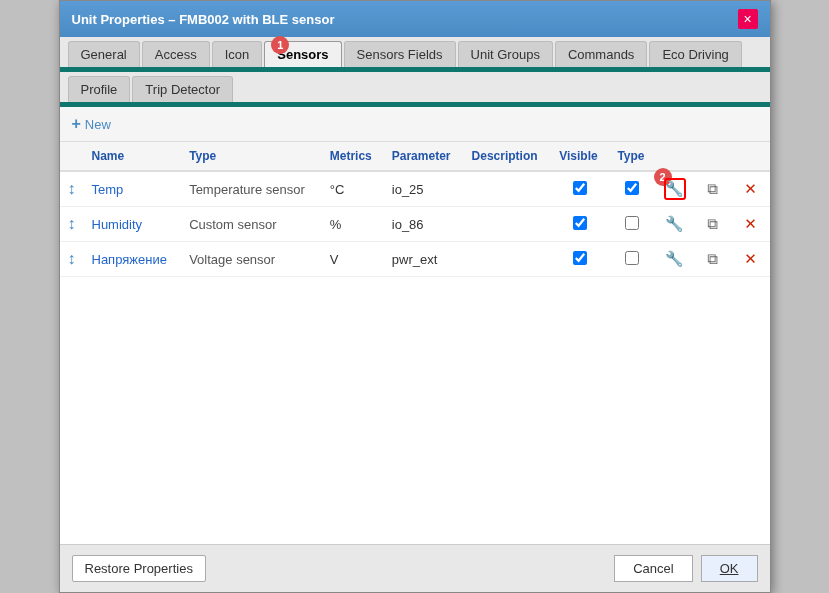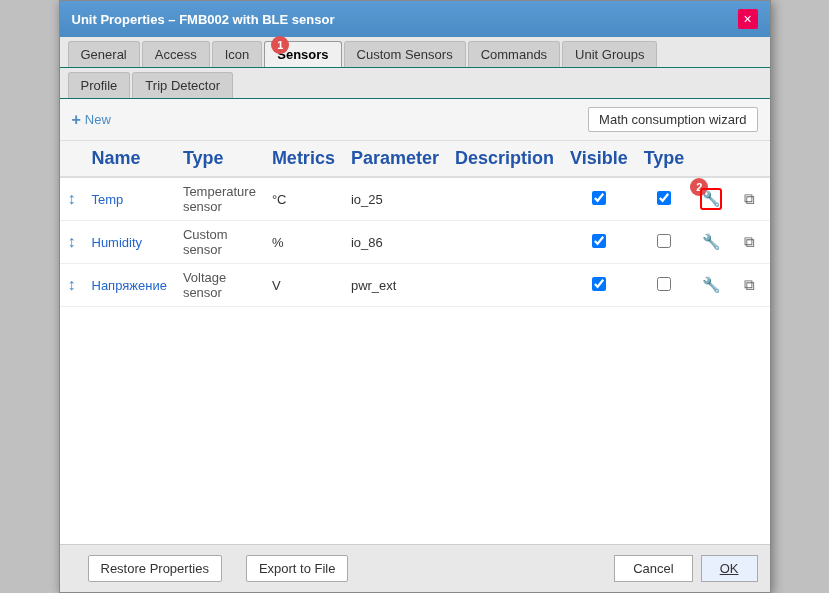--- a/index.html
+++ b/index.html
@@ -1,46 +1,46 @@
 <!DOCTYPE html>
 <html><head>
   <meta charset="utf-8">
   <style>
     * { box-sizing: border-box; margin: 0; padding: 0; font-family: Arial, sans-serif; font-size: 13px; }
     body { background: #c0c0c0; display: flex; justify-content: center; align-items: center; height: 593px; width: 829px; }
     .dialog { width: 712px; height: 593px; background: #7f1d1d; border: 1px solid #888; display: flex; flex-direction: column; box-shadow: 2px 2px 10px rgba(0,0,0,0.4); }
     .title-bar { background: linear-gradient(to bottom, #5b9bd5, #4a8bc4); color: white; padding: 8px 12px; display: flex; justify-content: space-between; align-items: center; font-size: 14px; font-weight: bold; }
     .close-btn { background: #e05; color: white; border: none; width: 20px; height: 20px; cursor: pointer; font-size: 14px; display: flex; align-items: center; justify-content: center; border-radius: 2px; }
-    .tabs-row1, .tabs-row2 { display: flex; background: #e8e8e8; border-bottom: 1px solid #0f766e; padding: 4px 8px 0; gap: 2px; }
+    .tabs-row1, .tabs-row2 { display: flex; background: #e8e8e8; border-bottom: 5px solid #0f766e; padding: 4px 8px 0; gap: 2px; }
     .tab { padding: 5px 12px; background: #d0d0d0; border: 1px solid #bbb; border-bottom: none; cursor: pointer; color: #333; border-radius: 3px 3px 0 0; font-size: 13px; }
     .tab.active { background: #f0f0f0; border-color: #999; font-weight: bold; color: #000; }
     .tab.numbered { position: relative; }
     .badge { position: absolute; top: -6px; left: 6px; background: #e05050; color: white; border-radius: 50%; width: 18px; height: 18px; display: flex; align-items: center; justify-content: center; font-size: 11px; font-weight: bold; }
     .toolbar { display: flex; justify-content: space-between; align-items: center; padding: 8px 12px; border-bottom: 1px solid #ddd; background: #f5f5f5; }
     .new-btn { background: none; border: none; color: #4a8bc4; cursor: pointer; font-size: 13px; display: flex; align-items: center; gap: 4px; }
     .new-btn .plus { font-size: 16px; font-weight: bold; }
     .wizard-btn { background: white; border: 1px solid #bbb; padding: 4px 10px; cursor: pointer; color: #333; border-radius: 2px; }
     .content { flex: 1; overflow: auto; background: white; }
     table { width: 100%; border-collapse: collapse; }
-    thead th { background: #f5f5f5; border-bottom: 2px solid #ddd; padding: 7px 8px; text-align: left; font-weight: bold; color: #2255aa; font-size: 18px; }
+    thead th { background: #f5f5f5; border-bottom: 2px solid #ddd; padding: 7px 8px; text-align: left; font-weight: bold; color: #2255aa; font-size: 12px; }
     tbody tr { border-bottom: 1px solid #eee; }
     tbody td { padding: 6px 8px; color: #333; }
     .sort-icon { color: #4a8bc4; font-size: 16px; display: inline-flex; flex-direction: column; cursor: pointer; line-height: 0.7; }
     .row-name { color: #2266cc; cursor: pointer; }
     .type-cell { color: #555; }
     .checkbox-cell { text-align: center; }
     input[type=checkbox] { width: 14px; height: 14px; cursor: pointer; }
     .icon-btn { background: none; border: none; cursor: pointer; font-size: 15px; color: #666; width: 22px; height: 22px; display: flex; align-items: center; justify-content: center; }
     .icon-btn.red { color: #cc2200; }
     .wrench-highlighted { border: 2px solid red; border-radius: 3px; position: relative; }
     .badge2 { position: absolute; top: -10px; left: -10px; background: #e05050; color: white; border-radius: 50%; width: 18px; height: 18px; display: flex; align-items: center; justify-content: center; font-size: 11px; font-weight: bold; }
     .footer { display: flex; justify-content: space-between; align-items: center; padding: 10px 12px; background: #e8e8e8; border-top: 1px solid #ccc; }
     .footer-left { display: flex; gap: 8px; }
     .footer-right { display: flex; gap: 8px; }
-    .btn-restore, .btn-export { background: white; border: 1px solid #aaa; padding: 5px 12px; cursor: pointer; border-radius: 2px; color: #333; margin-left: 16px; }
+    .btn-restore, .btn-export { background: white; border: 1px solid #aaa; padding: 5px 12px; cursor: pointer; border-radius: 2px; color: #333; }
     .btn-cancel, .btn-ok { background: white; border: 1px solid #aaa; padding: 5px 18px; cursor: pointer; border-radius: 0; color: #333; }
     .btn-ok { background: #e8f0fe; text-decoration: underline; }
   </style>
 </head>
 <body>
 
 <div class="dialog">
 
   <div class="title-bar">
     <span>Unit Properties – FMB002 with BLE sensor</span>
@@ -48,36 +48,36 @@
   </div>
 
   <div class="tabs-row1">
     <button class="tab">General</button>
     <button class="tab">Access</button>
     <button class="tab">Icon</button>
     <button class="tab active numbered">
       <span class="badge">1</span>
       Sensors
     </button>
-    <button class="tab">Custom Sensors</button>
+    <button class="tab">Sensors Fields</button>
+    <button class="tab">Unit Groups</button>
     <button class="tab">Commands</button>
-    <button class="tab">Unit Groups</button>
+    <button class="tab">Eco Driving</button>
   </div>
 
   <div class="tabs-row2">
     <button class="tab">Profile</button>
     <button class="tab">Trip Detector</button>
   </div>
 
   <div class="toolbar">
     <button class="new-btn">
       <span class="plus">+</span>
       <span>New</span>
     </button>
-    <button class="wizard-btn">Math consumption wizard</button>
   </div>
 
   <div class="content">
     <table>
       <thead>
         <tr>
           <th style="width:24px;"></th>
           <th>Name</th>
           <th>Type</th>
           <th>Metrics</th>
@@ -178,20 +178,19 @@
             <button class="icon-btn red">✕</button>
           </td>
         </tr>
       </tbody>
     </table>
   </div>
 
   <div class="footer">
     <div class="footer-left">
       <button class="btn-restore">Restore Properties</button>
-      <button class="btn-export">Export to File</button>
     </div>
     <div class="footer-right">
       <button class="btn-cancel">Cancel</button>
       <button class="btn-ok">OK</button>
     </div>
   </div>
 </div>
 
 </body></html>

